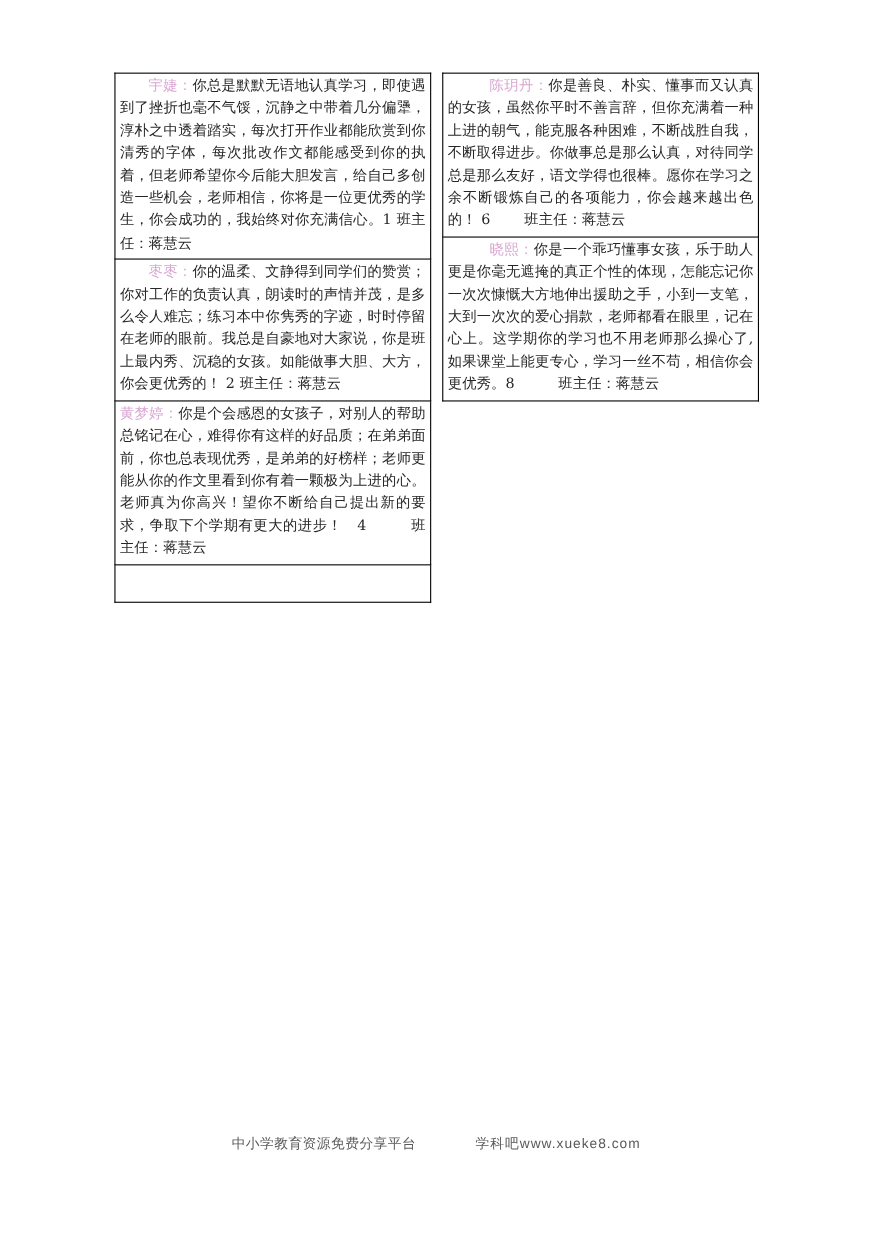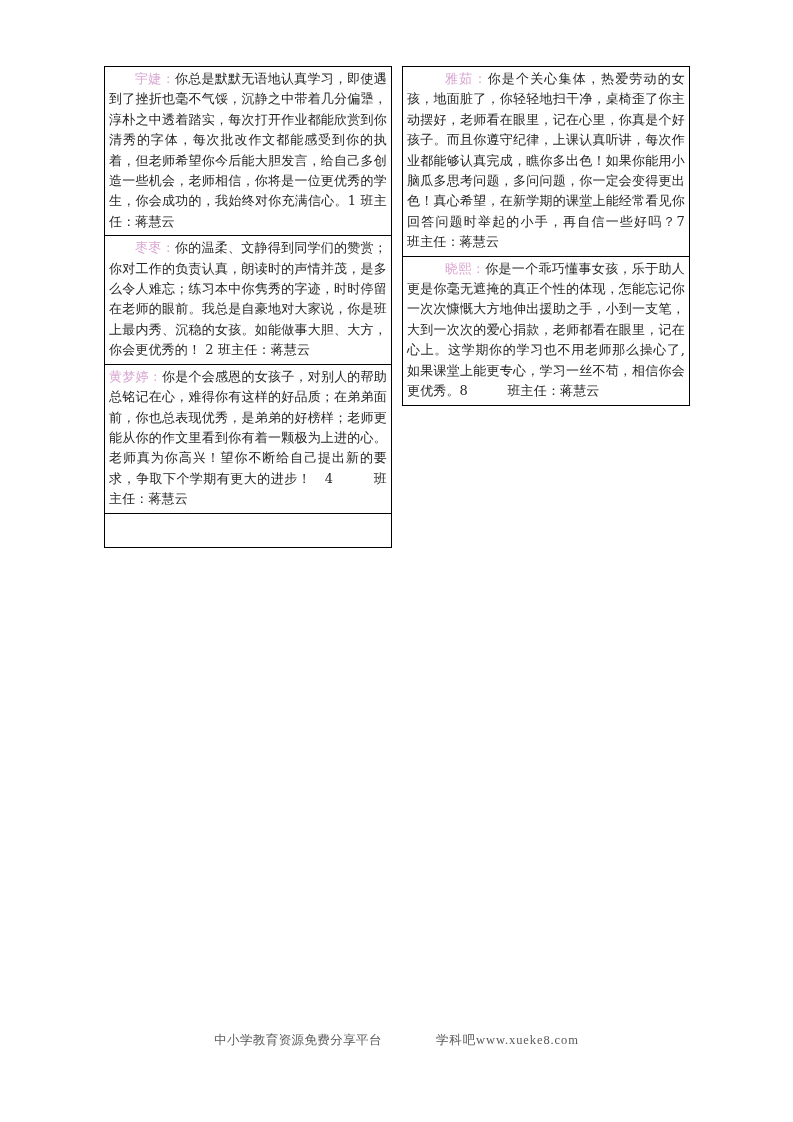--- a/index.html
+++ b/index.html
@@ -74,21 +74,21 @@
     left: 0;
     top: 1032px;
     width: 793px;
     text-align: center;
     font-family: "DejaVu Serif", "Liberation Serif", serif;
     font-size: 12.5px;
     color: #5a5a5a;
     letter-spacing: 0.4px;
   }
   .footer .url {
-    font-family: Liberation Serif, serif;
+    font-family: Liberation Sans, sans-serif;
     letter-spacing: 0.9px;
     margin-left: 40px;
   }
   .footer .gap { display: inline-block; width: 14px; }
 
   
   .spacer-cell { height: 34px; }
 </style>
 </head>
 <body>
@@ -117,21 +117,21 @@
         <tr>
           <td class="spacer-cell"></td>
         </tr>
       </tbody>
     </table>
 
     <table class="col-table">
       <tbody>
         <tr>
           <td>
-            <p class="cell-para"><span class="name name-indent-3">雅茹</span><span class="colon">：</span><span>你是个关心集体，热爱劳动的女孩，地面脏了，你轻轻地扫干净，桌椅歪了你主动摆好，老师看在眼里，记在心里，你真是个好孩子。而且你遵守纪律，上课认真听讲，每次作业都能够认真完成，瞧你多出色！如果你能用小脑瓜多思考问题，多问问题，你一定会变得更出色！真心希望，在新学期的课堂上能经常看见你回答问题时举起的小手，再自信一些好吗？7　班主任：蒋慧云</span></p>
+            <p class="cell-para"><span class="name name-indent-3">陈玥丹</span><span class="colon">：</span><span>你是善良、朴实、懂事而又认真的女孩，虽然你平时不善言辞，但你充满着一种上进的朝气，能克服各种困难，不断战胜自我，不断取得进步。你做事总是那么认真，对待同学总是那么友好，语文学得也很棒。愿你在学习之余不断锻炼自己的各项能力，你会越来越出色的！ 6　　 班主任：蒋慧云</span></p>
           </td>
         </tr>
         <tr>
           <td>
             <p class="cell-para"><span class="name name-indent-3">晓熙</span><span class="colon">：</span><span>你是一个乖巧懂事女孩，乐于助人更是你毫无遮掩的真正个性的体现，怎能忘记你一次次慷慨大方地伸出援助之手，小到一支笔，大到一次次的爱心捐款，老师都看在眼里，记在心上。这学期你的学习也不用老师那么操心了,如果课堂上能更专心，学习一丝不苟，相信你会更优秀。8　　　班主任：蒋慧云</span></p>
           </td>
         </tr>
       </tbody>
     </table>
 

